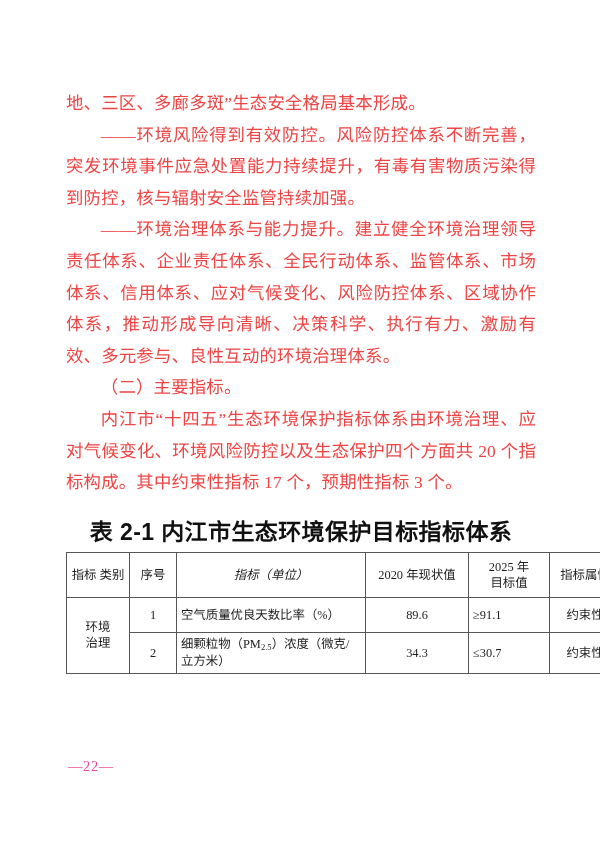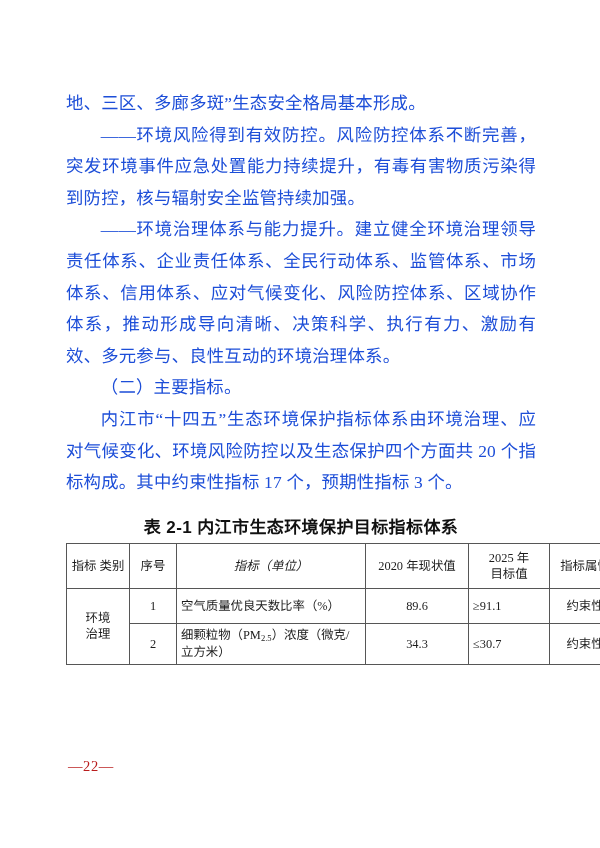--- a/index.html
+++ b/index.html
@@ -34,33 +34,33 @@
   }
 
   
   .para {
     font-size: 17.4px;
     line-height: 31.6px;
     text-align: justify;
     text-justify: inter-ideograph;
     letter-spacing: 0.2px;
     margin: 0;
-    color: #1d4ed8;
+    color: #ef4444;
     font-family: "Liberation Serif", "DejaVu Serif", serif;
   }
   .para.indent { text-indent: 2em; }
   .para.noindent { text-indent: 0; }
 
   
   .table-caption {
     margin: 14px 0 5px 0;
     text-align: center;
     font-family: "Liberation Sans", "DejaVu Sans", sans-serif;
     font-weight: 700;
-    font-size: 17px;
+    font-size: 23px;
     letter-spacing: 0.4px;
     color: #111111;
   }
 
   
   table.ind-table {
     border-collapse: collapse;
     width: 469px;
     margin: 0;
     table-layout: fixed;
@@ -104,21 +104,21 @@
     letter-spacing: 0;
   }
 
   
   .page-number {
     position: absolute;
     left: 68px;
     top: 758px;
     font-size: 14.5px;
     letter-spacing: 0.6px;
-    color: #b91c1c;
+    color: #ec4899;
     font-family: "Liberation Serif", "DejaVu Serif", serif;
   }
 </style>
 </head>
 <body>
 
 <div class="page">
 
   <div class="content">
 

